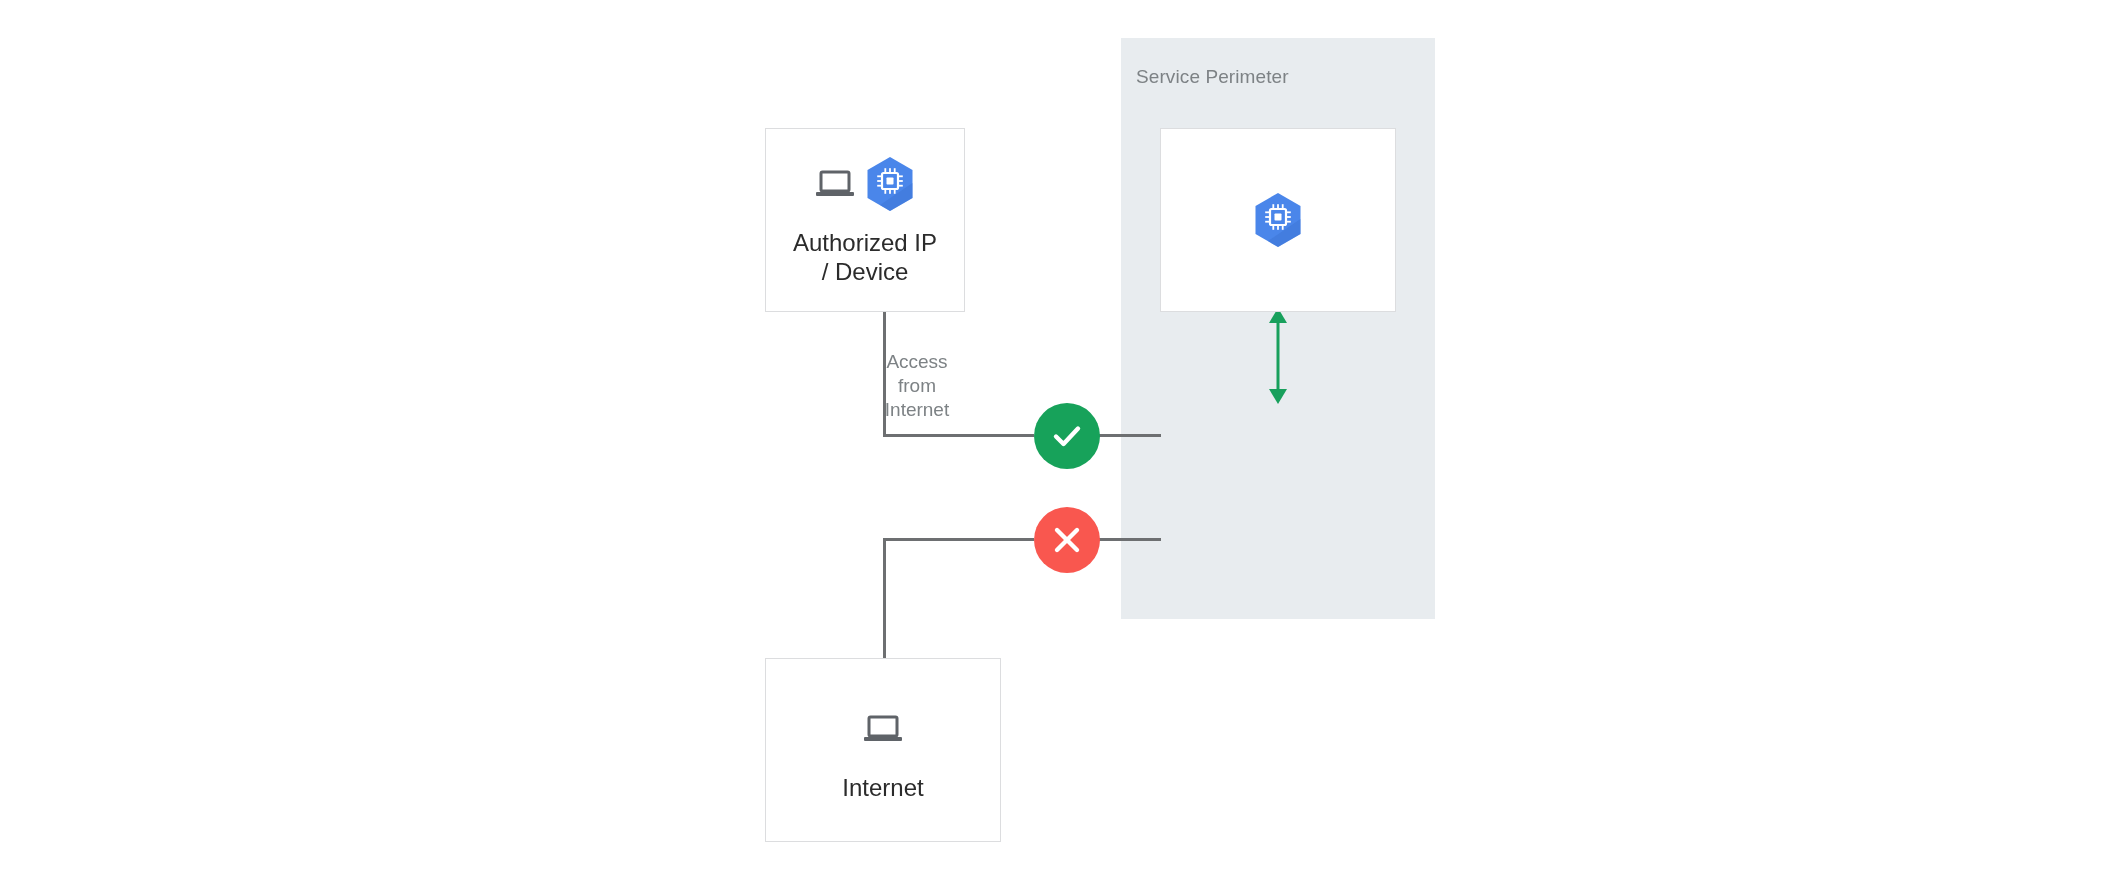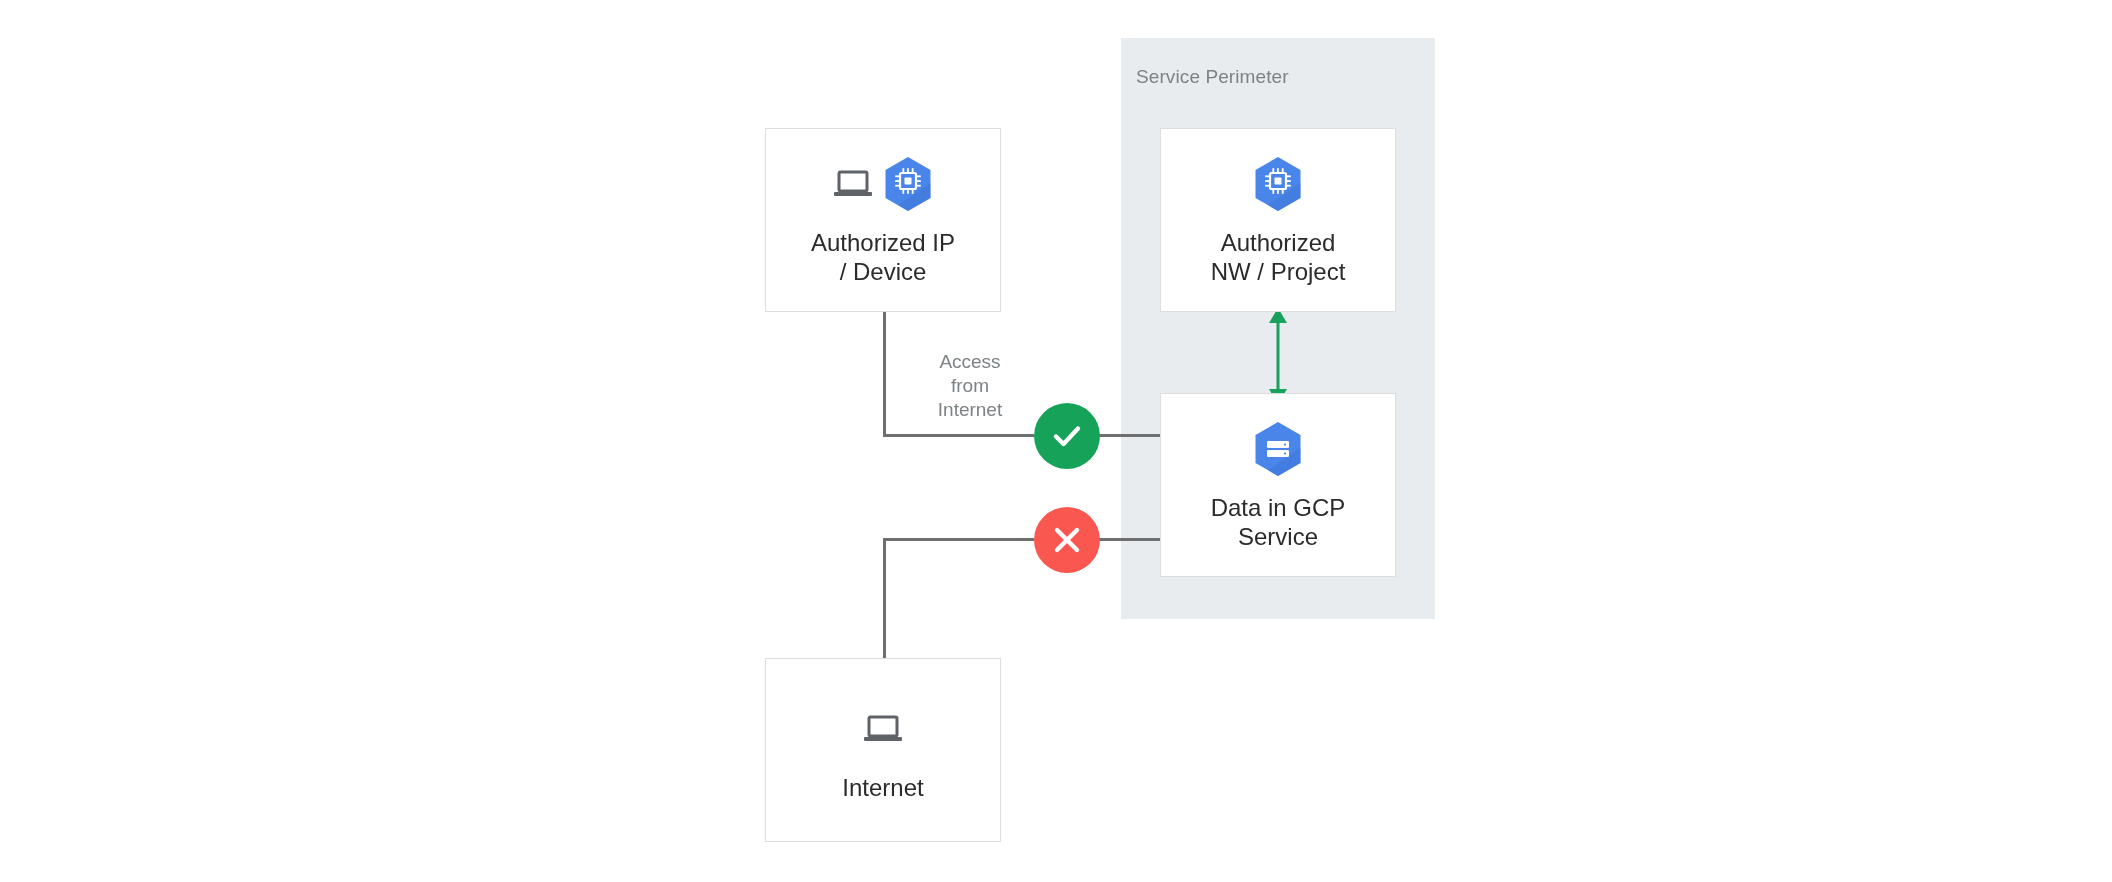--- a/index.html
+++ b/index.html
@@ -59,21 +59,21 @@
   }
   .node-label {
     margin-top: 14px;
     font-size: 24px;
     line-height: 29px;
     color: #2b2b2b;
     text-align: center;
     white-space: pre-line;
   }
 
-  #node-authorized-ip   { left: 733px;  top: 128px; width: 236px; height: 184px; }
+  #node-authorized-ip   { left: 733px;  top: 128px; width: 200px; height: 184px; }
   #node-authorized-nw   { left: 1128px; top: 128px; width: 236px; height: 184px; }
   #node-data-gcp        { left: 1128px; top: 393px; width: 236px; height: 184px; }
   #node-internet        { left: 733px;  top: 658px; width: 236px; height: 184px; }
 
   
   .icon-hex { display: block; }
   .icon-laptop { display: block; }
 
   
   .line {
@@ -108,21 +108,21 @@
 
   
   .edge-label {
     position: absolute;
     font-size: 19px;
     line-height: 24px;
     color: #7d8285;
     text-align: center;
     white-space: pre-line;
   }
-  #label-allow { left: 873px; top: 350px; width: 130px; }
+  #label-allow { left: 820px; top: 350px; width: 130px; }
   #label-deny  { left: 800px; top: 481px; width: 200px; }
 
   
   #sync-arrow {
     position: absolute;
     left: 1232px;
     top: 308px;
     width: 28px;
     height: 96px;
   }
@@ -196,40 +196,22 @@
           <rect x="27.8" y="32.8" width="1.8" height="4"></rect>
           <rect x="11.2" y="18.4" width="4" height="1.8"></rect>
           <rect x="11.2" y="23.1" width="4" height="1.8"></rect>
           <rect x="11.2" y="27.8" width="4" height="1.8"></rect>
           <rect x="32.8" y="18.4" width="4" height="1.8"></rect>
           <rect x="32.8" y="23.1" width="4" height="1.8"></rect>
           <rect x="32.8" y="27.8" width="4" height="1.8"></rect>
         </g>
       </svg>
     </div>
-    <div class="node-label">Authorized
-NW / Project</div>
-  </div>
-
-  <div class="node" id="node-data-gcp">
-    <div class="node-icons">
-      <svg class="icon-hex" width="48" height="54" viewBox="0 0 48 54">
-        <polygon points="24,0 46.5,13 46.5,41 24,54 1.5,41 1.5,13" fill="#4a86ea"></polygon>
-        <polygon points="46.5,26 46.5,41 24,54 14,48" fill="#3c74d4" opacity="0.5"></polygon>
-        <g fill="#ffffff">
-          <rect x="13" y="19" width="22" height="7" rx="1.2"></rect>
-          <rect x="13" y="28" width="22" height="7" rx="1.2"></rect>
-        </g>
-        <circle cx="31" cy="22.5" r="1.1" fill="#4a86ea"></circle>
-        <circle cx="31" cy="31.5" r="1.1" fill="#4a86ea"></circle>
-      </svg>
-    </div>
-    <div class="node-label">Data in GCP
-Service</div>
-  </div>
+  </div>
+
 
   <div class="node" id="node-internet">
     <div class="node-icons">
       <svg class="icon-laptop" width="38" height="28" viewBox="0 0 38 28">
         <rect x="5" y="2" width="28" height="19" rx="1.5" fill="none" stroke="#5f6368" stroke-width="3"></rect>
         <rect x="0" y="22" width="38" height="4" rx="1" fill="#5f6368"></rect>
       </svg>
     </div>
     <div class="node-label">Internet</div>
   </div>

